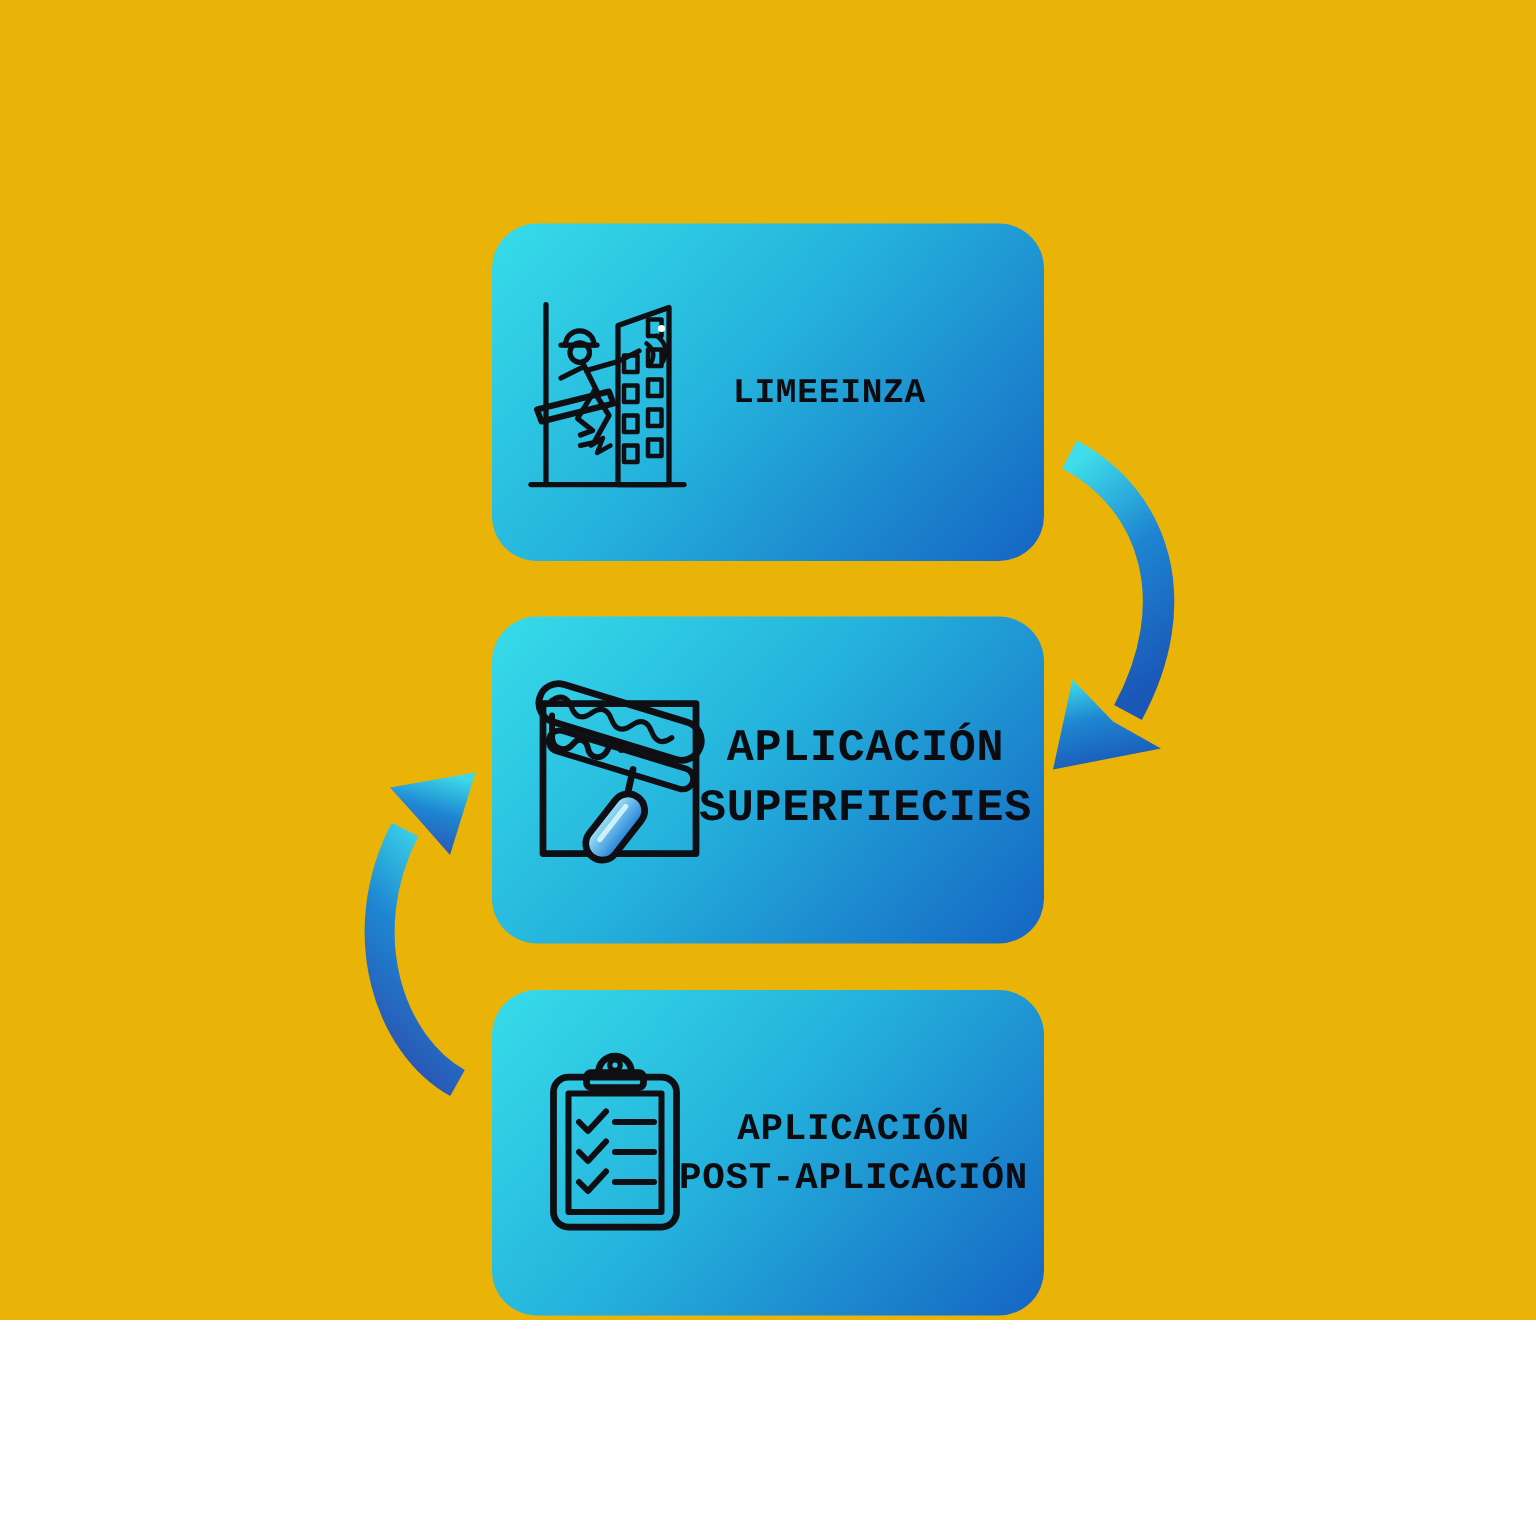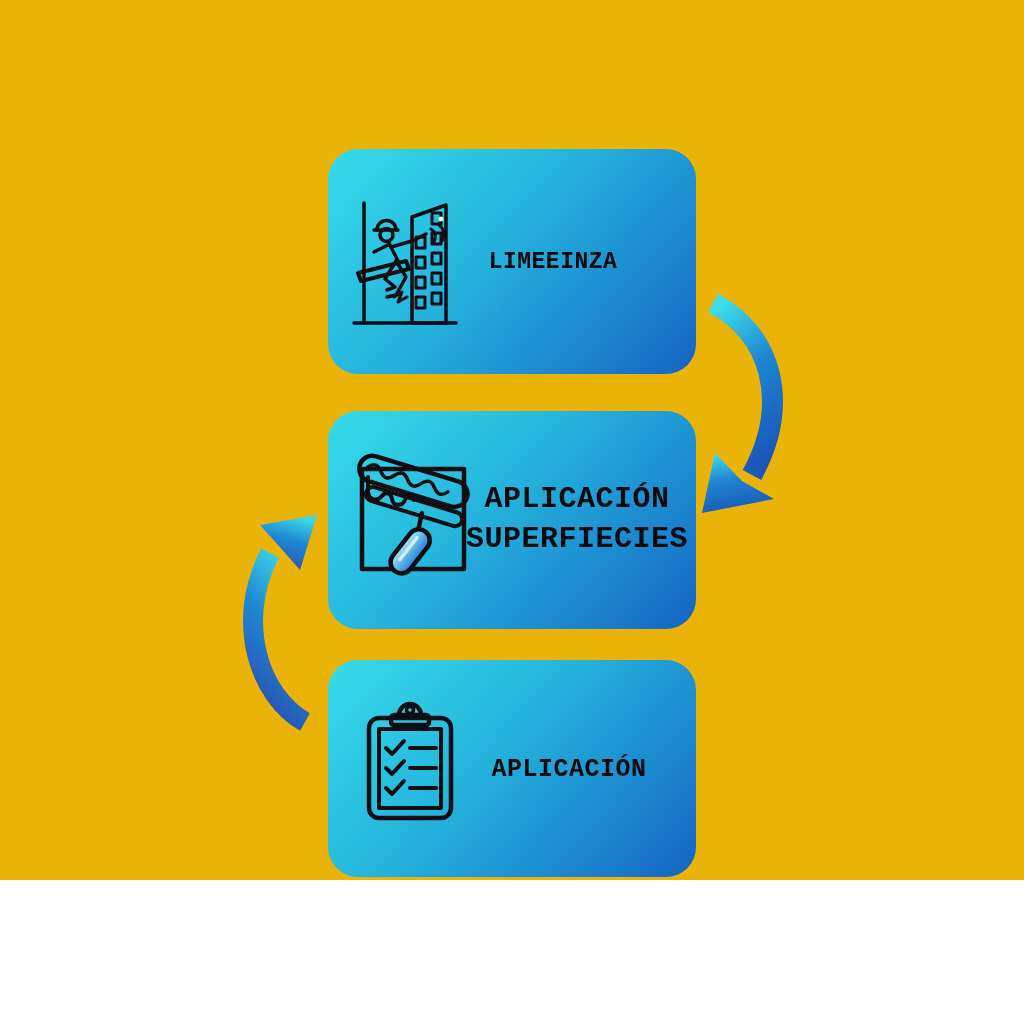--- a/index.html
+++ b/index.html
@@ -118,20 +118,21 @@
           <path d="M46,46 H72"></path>
           <path d="M22,66 l6,6 l12,-13"></path>
           <path d="M46,66 H72"></path>
           <path d="M22,86 l6,6 l12,-13"></path>
           <path d="M46,86 H72"></path>
         </g>
       </svg>
     </div>
     <div class="card-label">
       <span>APLICACIÓN</span>
+      <span>POST-APLICACIÓN</span>
     </div>
   </div>
 
   <div class="arrow arrow--right">
     <svg viewBox="0 0 110 230">
       <defs>
         <linearGradient id="arrowRightGrad" x1="0.2" y1="0" x2="0.45" y2="1">
           <stop offset="0" stop-color="#3edde9"></stop>
           <stop offset="0.45" stop-color="#1e86d2"></stop>
           <stop offset="1" stop-color="#1a58b8"></stop>

